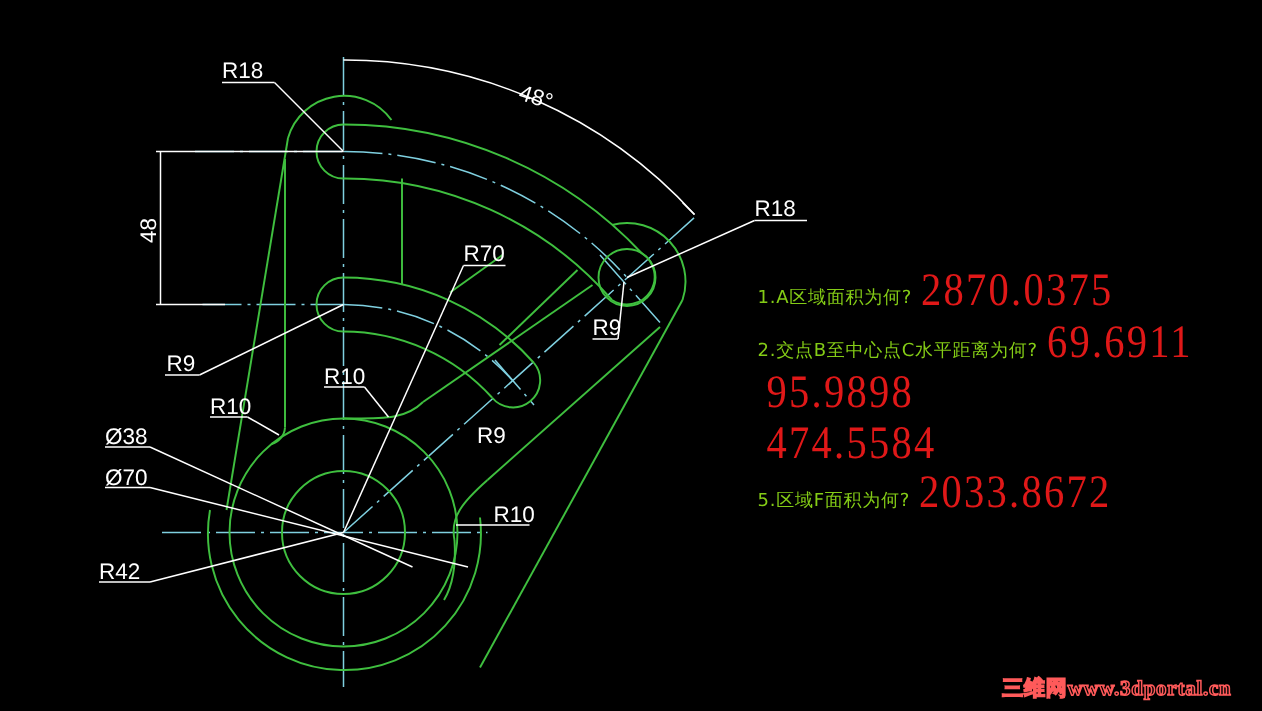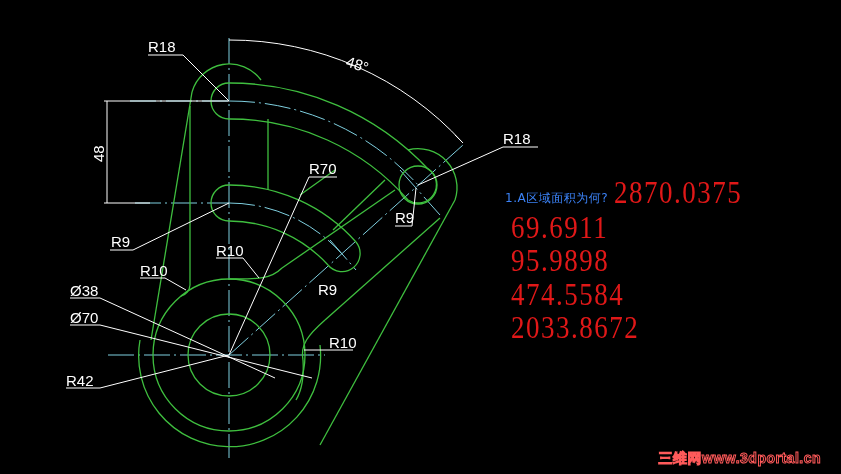--- a/index.html
+++ b/index.html
@@ -1,22 +1,22 @@
 <!DOCTYPE html>
 <html><head>
 <meta charset="utf-8">
 <style>
   html, body { margin: 0; padding: 0; background: #000; }
   body { width: 841px; height: 474px; overflow: hidden; position: relative; font-family: "DejaVu Sans", sans-serif; }
   #canvas { position: absolute; left: 0; top: 0; }
   .q { position: absolute; left: 505px; color: #fff; font-size: 12px; white-space: nowrap; display: flex; align-items: baseline; }
-  .q .qtext { font-family: "DejaVu Sans", sans-serif; font-size: 12px; color: #3b82f6; letter-spacing: 0.5px; }
+  .q .qtext { font-family: "DejaVu Sans", sans-serif; font-size: 12px; color: #84cc16; letter-spacing: 0.5px; }
   .q .ans { font-family: "Liberation Serif", serif; color: #e01818; font-size: 27px; margin-left: 6px; letter-spacing: 1.5px; transform: scaleY(1.15); display: inline-block; }
   .dimtext { font-family: "Liberation Sans", sans-serif; fill: #fff; font-size: 15px; }
-  .watermark { position: absolute; right: 20px; bottom: 6px; font-family: Liberation Sans, sans-serif; font-weight: bold; font-size: 14px; color: #000; -webkit-text-stroke: 1px #ff5a5a; letter-spacing: 0.5px; text-align: center; }
+  .watermark { position: absolute; right: 20px; bottom: 6px; font-family: Liberation Serif, serif; font-weight: bold; font-size: 14px; color: #000; -webkit-text-stroke: 1px #ff5a5a; letter-spacing: 0.5px; text-align: center; }
 </style>
 </head>
 <body>
 
 <svg id="canvas" width="841" height="474" viewBox="0 0 841 474" xmlns="http://www.w3.org/2000/svg">
 
   <g stroke="#7fd0e0" stroke-width="1" fill="none" stroke-dasharray="26 4 2 4">
     <line x1="229" y1="38" x2="229" y2="458"></line>
     <line x1="108" y1="355" x2="325" y2="355"></line>
     <line x1="130" y1="101" x2="229" y2="101"></line>
@@ -128,25 +128,27 @@
   <text class="dimtext" x="70" y="323">Ø70</text>
   <text class="dimtext" x="329" y="348">R10</text>
   <text class="dimtext" x="66" y="386">R42</text>
 </svg>
 
 <div class="q" style="top:178px;">
   <span class="qtext">1.A区域面积为何?</span>
   <span class="ans">2870.0375</span>
 </div>
 <div class="q" style="top:213px;">
+  <span class="qtext">2.交点B至中心点C水平距离为何?</span>
   <span class="ans">69.6911</span>
 </div>
 <div class="q" style="top:246px;">
   <span class="ans">95.9898</span>
 </div>
 <div class="q" style="top:280px;">
   <span class="ans">474.5584</span>
 </div>
 <div class="q" style="top:313px;">
+  <span class="qtext">5.区域F面积为何?</span>
   <span class="ans">2033.8672</span>
 </div>
 
 <div class="watermark">三维网www.3dportal.cn</div>
 
 </body></html>

